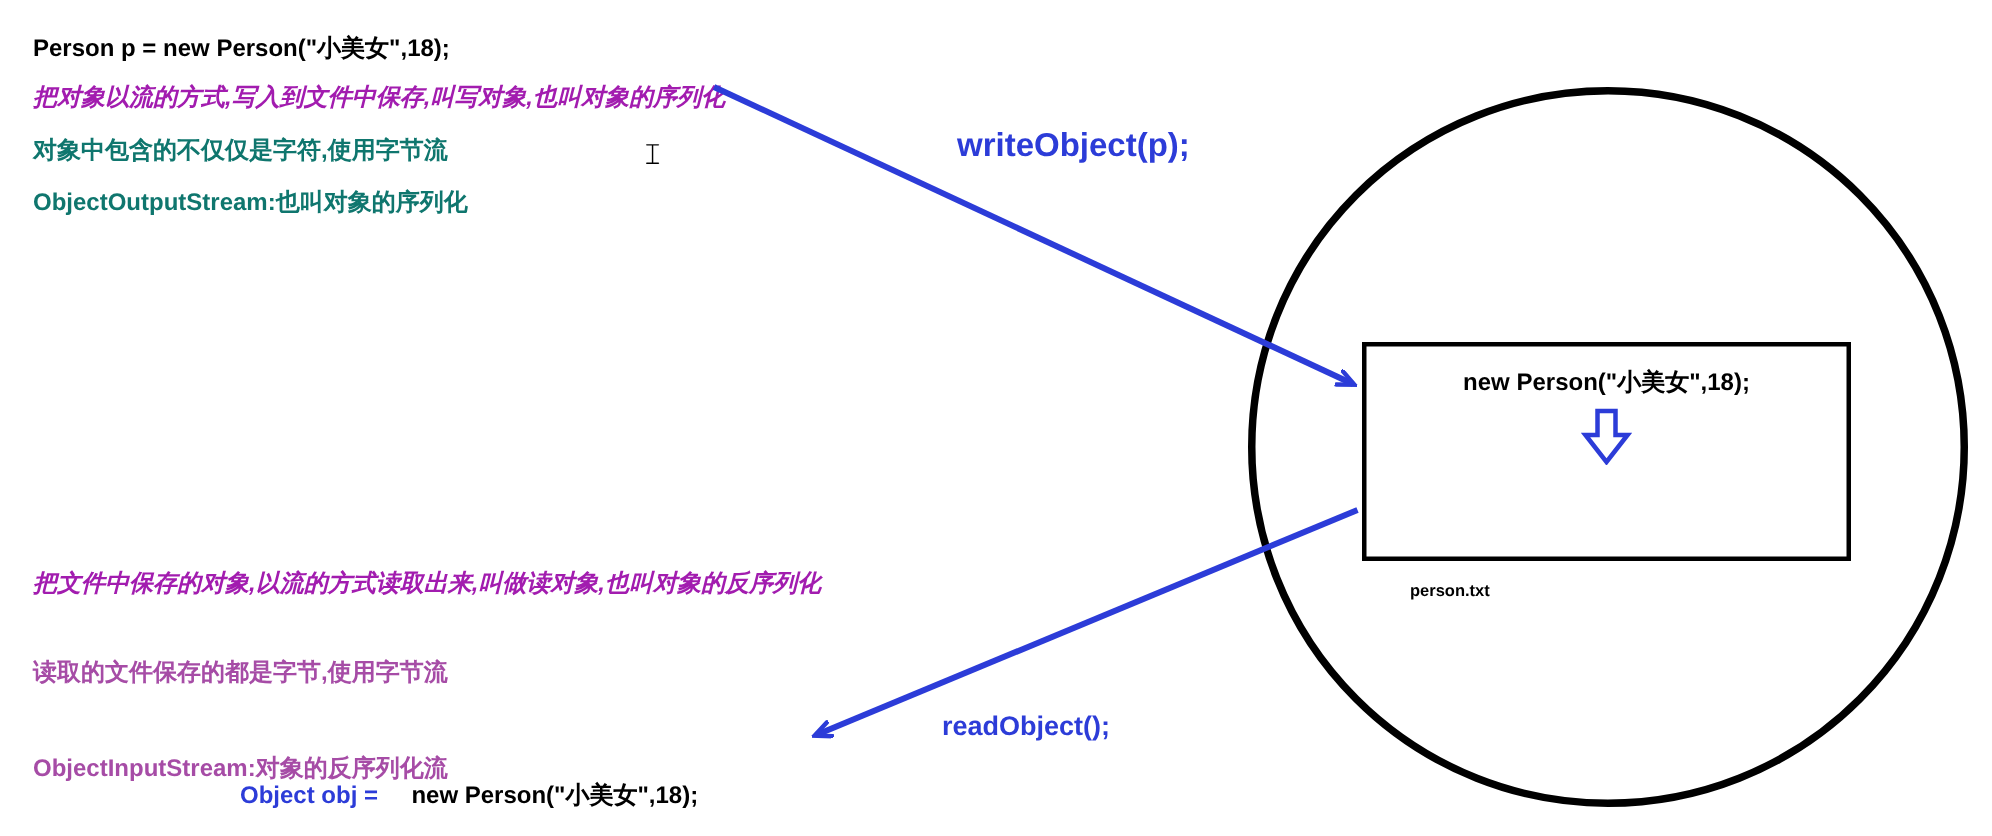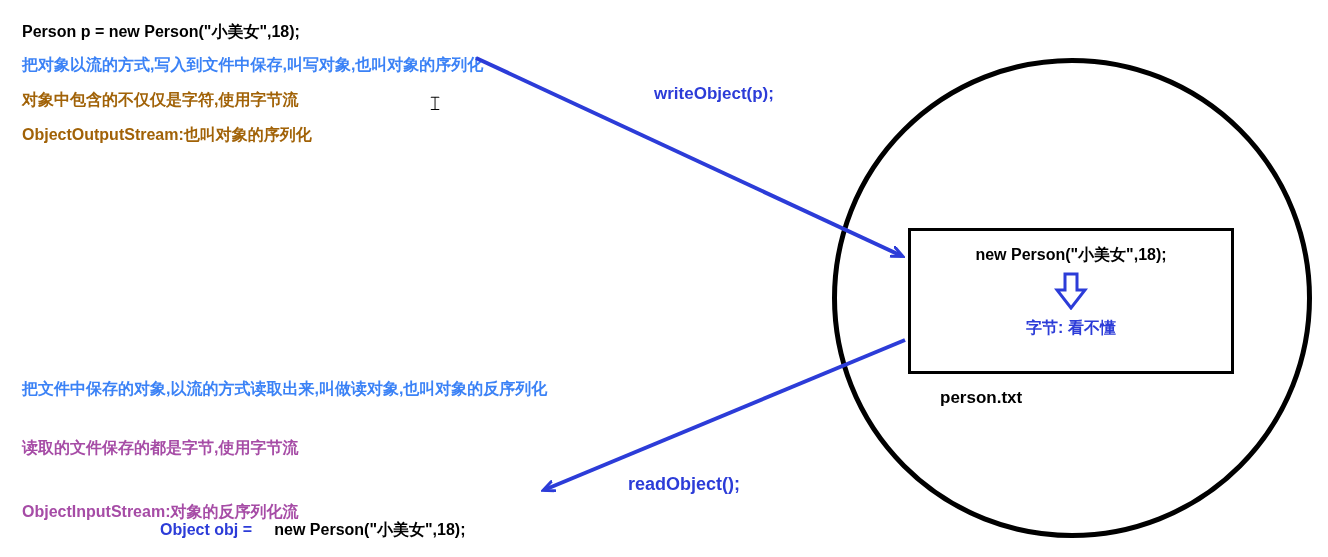--- a/index.html
+++ b/index.html
@@ -8,22 +8,22 @@
     width: 1328px;
     height: 557px;
     background: #fff;
     font-family: "Microsoft YaHei", Arial, sans-serif;
     font-size: 16px;
     overflow: hidden;
   }
   .abs { position: absolute; }
   .bold { font-weight: 700; }
   .black { color: #000; }
-  .red   { color: #3b82f6; }
-  .green { color: #a16207; }
+  .red   { color: #a21caf; font-style: italic; }
+  .green { color: #0f766e; }
   .purple{ color: #a64ca6; text-align: center; }
   .blue  { color: #2c3cd8; }
   .cursor {
     font-family: serif;
     font-size: 20px;
     color: #000;
   }
   .file-box {
     border: 3px solid #000;
     width: 320px;
@@ -61,26 +61,25 @@
   <span class="black">new Person("小美女",18);</span>
 </div>
 
 <div class="abs circle" style="left:832px; top:58px; width:470px; height:470px;"></div>
 
 <div class="abs file-box" style="left:908px; top:228px;">
   <div class="bold black" style="margin-top:14px; font-size:16px;">new Person("小美女",18);</div>
   <svg class="down-arrow-svg" width="34" height="38" viewBox="0 0 34 38">
     <path d="M11 2 H23 V18 H31 L17 36 L3 18 H11 Z" fill="none" stroke="#2c3cd8" stroke-width="3"></path>
   </svg>
-  <div class="bold blue" style="margin-top:8px; font-size:16px;">字节: 看不懂</div>
 </div>
 
-<div class="abs bold black" style="left:940px; top:388px; font-size:17px;">person.txt</div>
+<div class="abs bold black" style="left:940px; top:388px; font-size:11px;">person.txt</div>
 
-<div class="abs bold blue" style="left:638px; top:84px; font-size:17px;margin-left:16px;">writeObject(p);</div>
+<div class="abs bold blue" style="left:638px; top:84px; font-size:22px;">writeObject(p);</div>
 
 <div class="abs bold blue" style="left:628px; top:474px; font-size:18px;">readObject();</div>
 
 <svg class="abs" style="left:0; top:0;" width="1328" height="557">
   <defs>
     <marker id="ah" markerWidth="14" markerHeight="14" refX="11" refY="6" orient="auto" markerUnits="userSpaceOnUse">
       <path d="M1 1 L12 6 L1 11" fill="none" stroke="#2c3cd8" stroke-width="3" stroke-linecap="round"></path>
     </marker>
   </defs>
 

